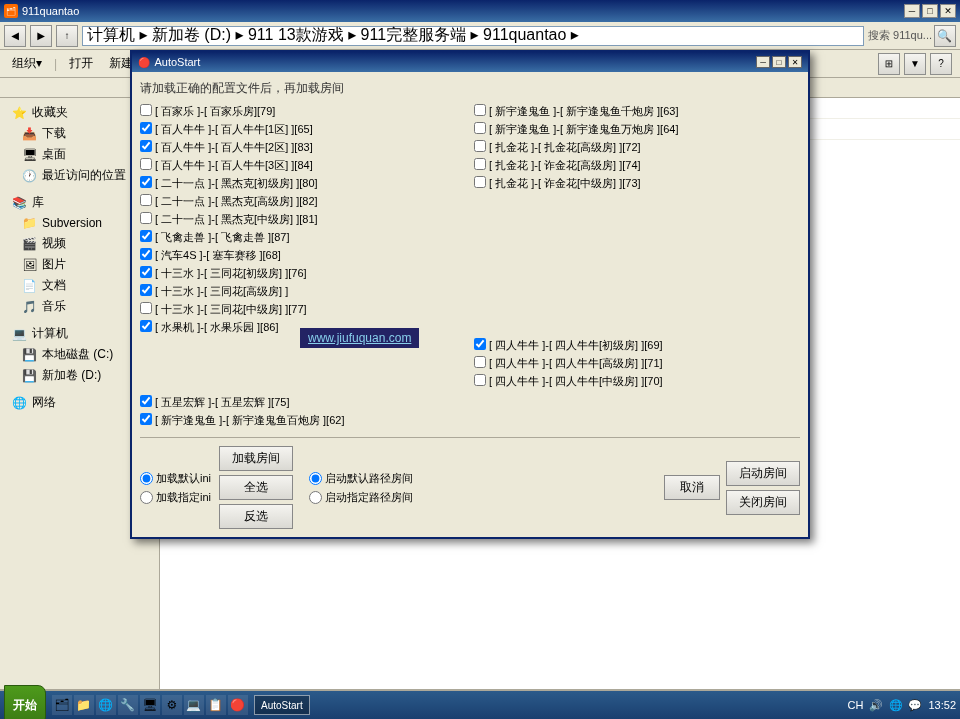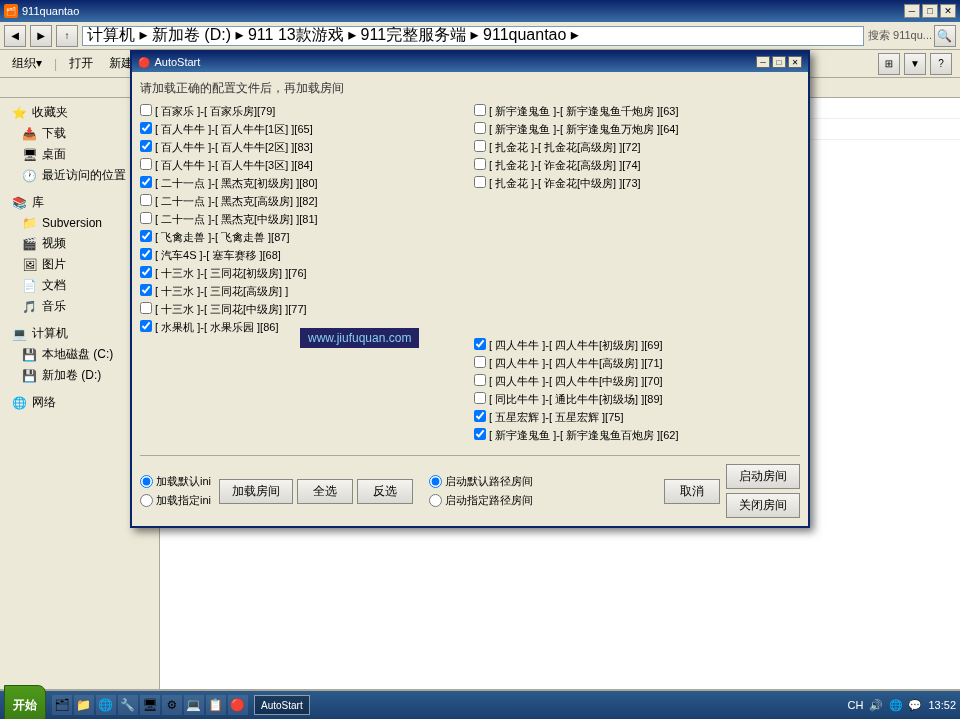--- a/index.html
+++ b/index.html
@@ -314,20 +314,21 @@
       font-size: 11px;
     }
     .radio-item {
       display: flex;
       align-items: center;
       gap: 3px;
     }
     .btn-group {
       display: flex;
       gap: 4px;
+      flex-direction: column;
     }
     .dlg-btn {
       padding: 3px 12px;
       background: linear-gradient(to bottom, #F5F4F0, #DAD9D3);
       border: 1px solid #888;
       cursor: pointer;
       font-size: 12px;
       min-width: 56px;
     }
 
@@ -340,20 +341,21 @@
     
     .watermark {
       position: absolute;
       background: rgba(0,0,80,0.85);
       color: #87CEEB;
       font-size: 12px;
       padding: 3px 8px;
       z-index: 200;
       top: 328px;
       left: 300px;
+      text-decoration: underline;
     }
 
     
     .file-row {
       display: flex;
       align-items: center;
       padding: 2px 4px;
       font-size: 11px;
       border-bottom: 1px solid #F0EFE7;
     }
@@ -654,24 +656,20 @@
       <div class="checkbox-item">
         <input type="checkbox" style="">
         <span>[ 四人牛牛 ]-[ 四人牛牛[高级房] ][71]</span>
       </div>
       <div class="checkbox-item"></div>
       <div class="checkbox-item">
         <input type="checkbox" style="">
         <span>[ 四人牛牛 ]-[ 四人牛牛[中级房] ][70]</span>
       </div>
       <div class="checkbox-item"></div>
-      <div class="checkbox-item">
-        <input type="checkbox" style="">
-        <span>[ 同比牛牛 ]-[ 通比牛牛[初级场] ][89]</span>
-      </div>
       <div class="checkbox-item"></div>
       <div class="checkbox-item">
         <input type="checkbox" checked="" style="">
         <span>[ 五星宏辉 ]-[ 五星宏辉 ][75]</span>
       </div>
       <div class="checkbox-item"></div>
       <div class="checkbox-item">
         <input type="checkbox" checked="" style="">
         <span>[ 新宇逢鬼鱼 ]-[ 新宇逢鬼鱼百炮房 ][62]</span>
       </div>

